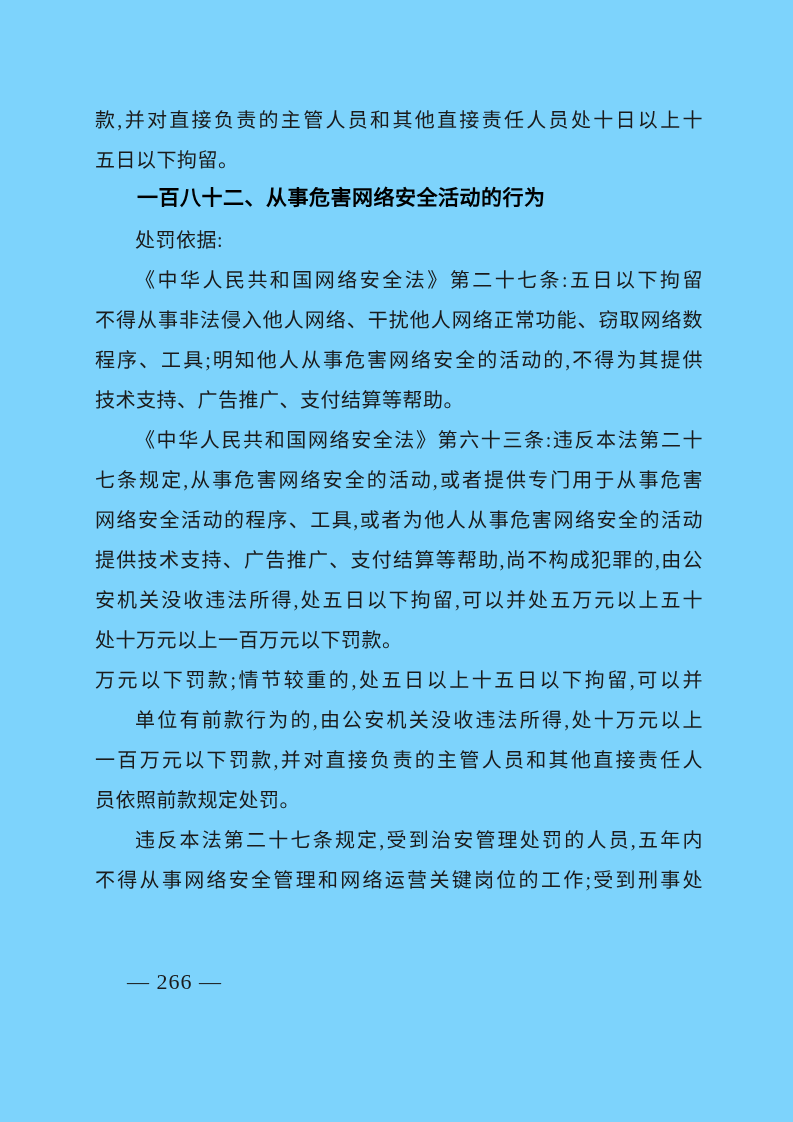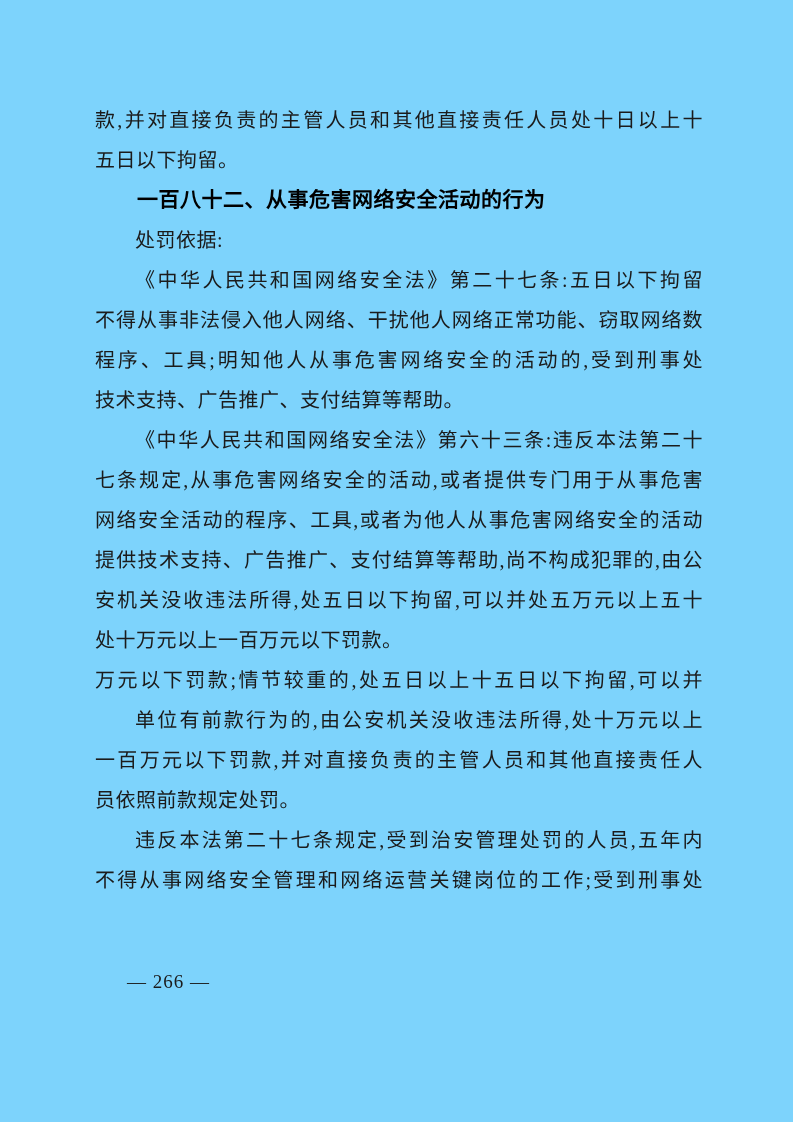--- a/index.html
+++ b/index.html
@@ -38,53 +38,53 @@
     text-align: justify;
     text-align-last: justify;
     text-justify: inter-character;
     white-space: normal;
   }
   
   .ind {
     text-indent: 2em;
   }
   .heading {
-    font-family: Liberation Sans, sans-serif;
+    font-family: Liberation Mono, monospace;
     font-weight: bold;
     font-size: 21px;
     color: #000000;
   }
   .pagenum {
     position: absolute;
     left: 127px;
     top: 967px;
     height: 30px;
     line-height: 30px;
-    font-size: 19px;
+    font-size: 22px;
     letter-spacing: 1px;
     color: #1b1b1b;
   }
 </style>
 </head>
 <body>
 
 <div class="page">
 
   <div class="text-col">
 
     <div class="l fill">款,并对直接负责的主管人员和其他直接责任人员处十日以上十</div>
     <div class="l">五日以下拘留。</div>
 
     <div class="l heading ind">一百八十二、从事危害网络安全活动的行为</div>
 
     <div class="l ind">处罚依据:</div>
 
     <div class="l fill ind">《中华人民共和国网络安全法》第二十七条:五日以下拘留</div>
     <div class="l fill">不得从事非法侵入他人网络、干扰他人网络正常功能、窃取网络数</div>
-    <div class="l fill">程序、工具;明知他人从事危害网络安全的活动的,受到刑事处</div>
+    <div class="l fill">程序、工具;明知他人从事危害网络安全的活动的,不得为其提供</div>
     <div class="l">技术支持、广告推广、支付结算等帮助。</div>
 
     <div class="l fill ind">《中华人民共和国网络安全法》第六十三条:违反本法第二十</div>
     <div class="l fill">七条规定,从事危害网络安全的活动,或者提供专门用于从事危害</div>
     <div class="l fill">网络安全活动的程序、工具,或者为他人从事危害网络安全的活动</div>
     <div class="l fill">提供技术支持、广告推广、支付结算等帮助,尚不构成犯罪的,由公</div>
     <div class="l fill">安机关没收违法所得,处五日以下拘留,可以并处五万元以上五十</div>
     <div class="l">处十万元以上一百万元以下罚款。</div>
     <div class="l fill">万元以下罚款;情节较重的,处五日以上十五日以下拘留,可以并</div>
 

